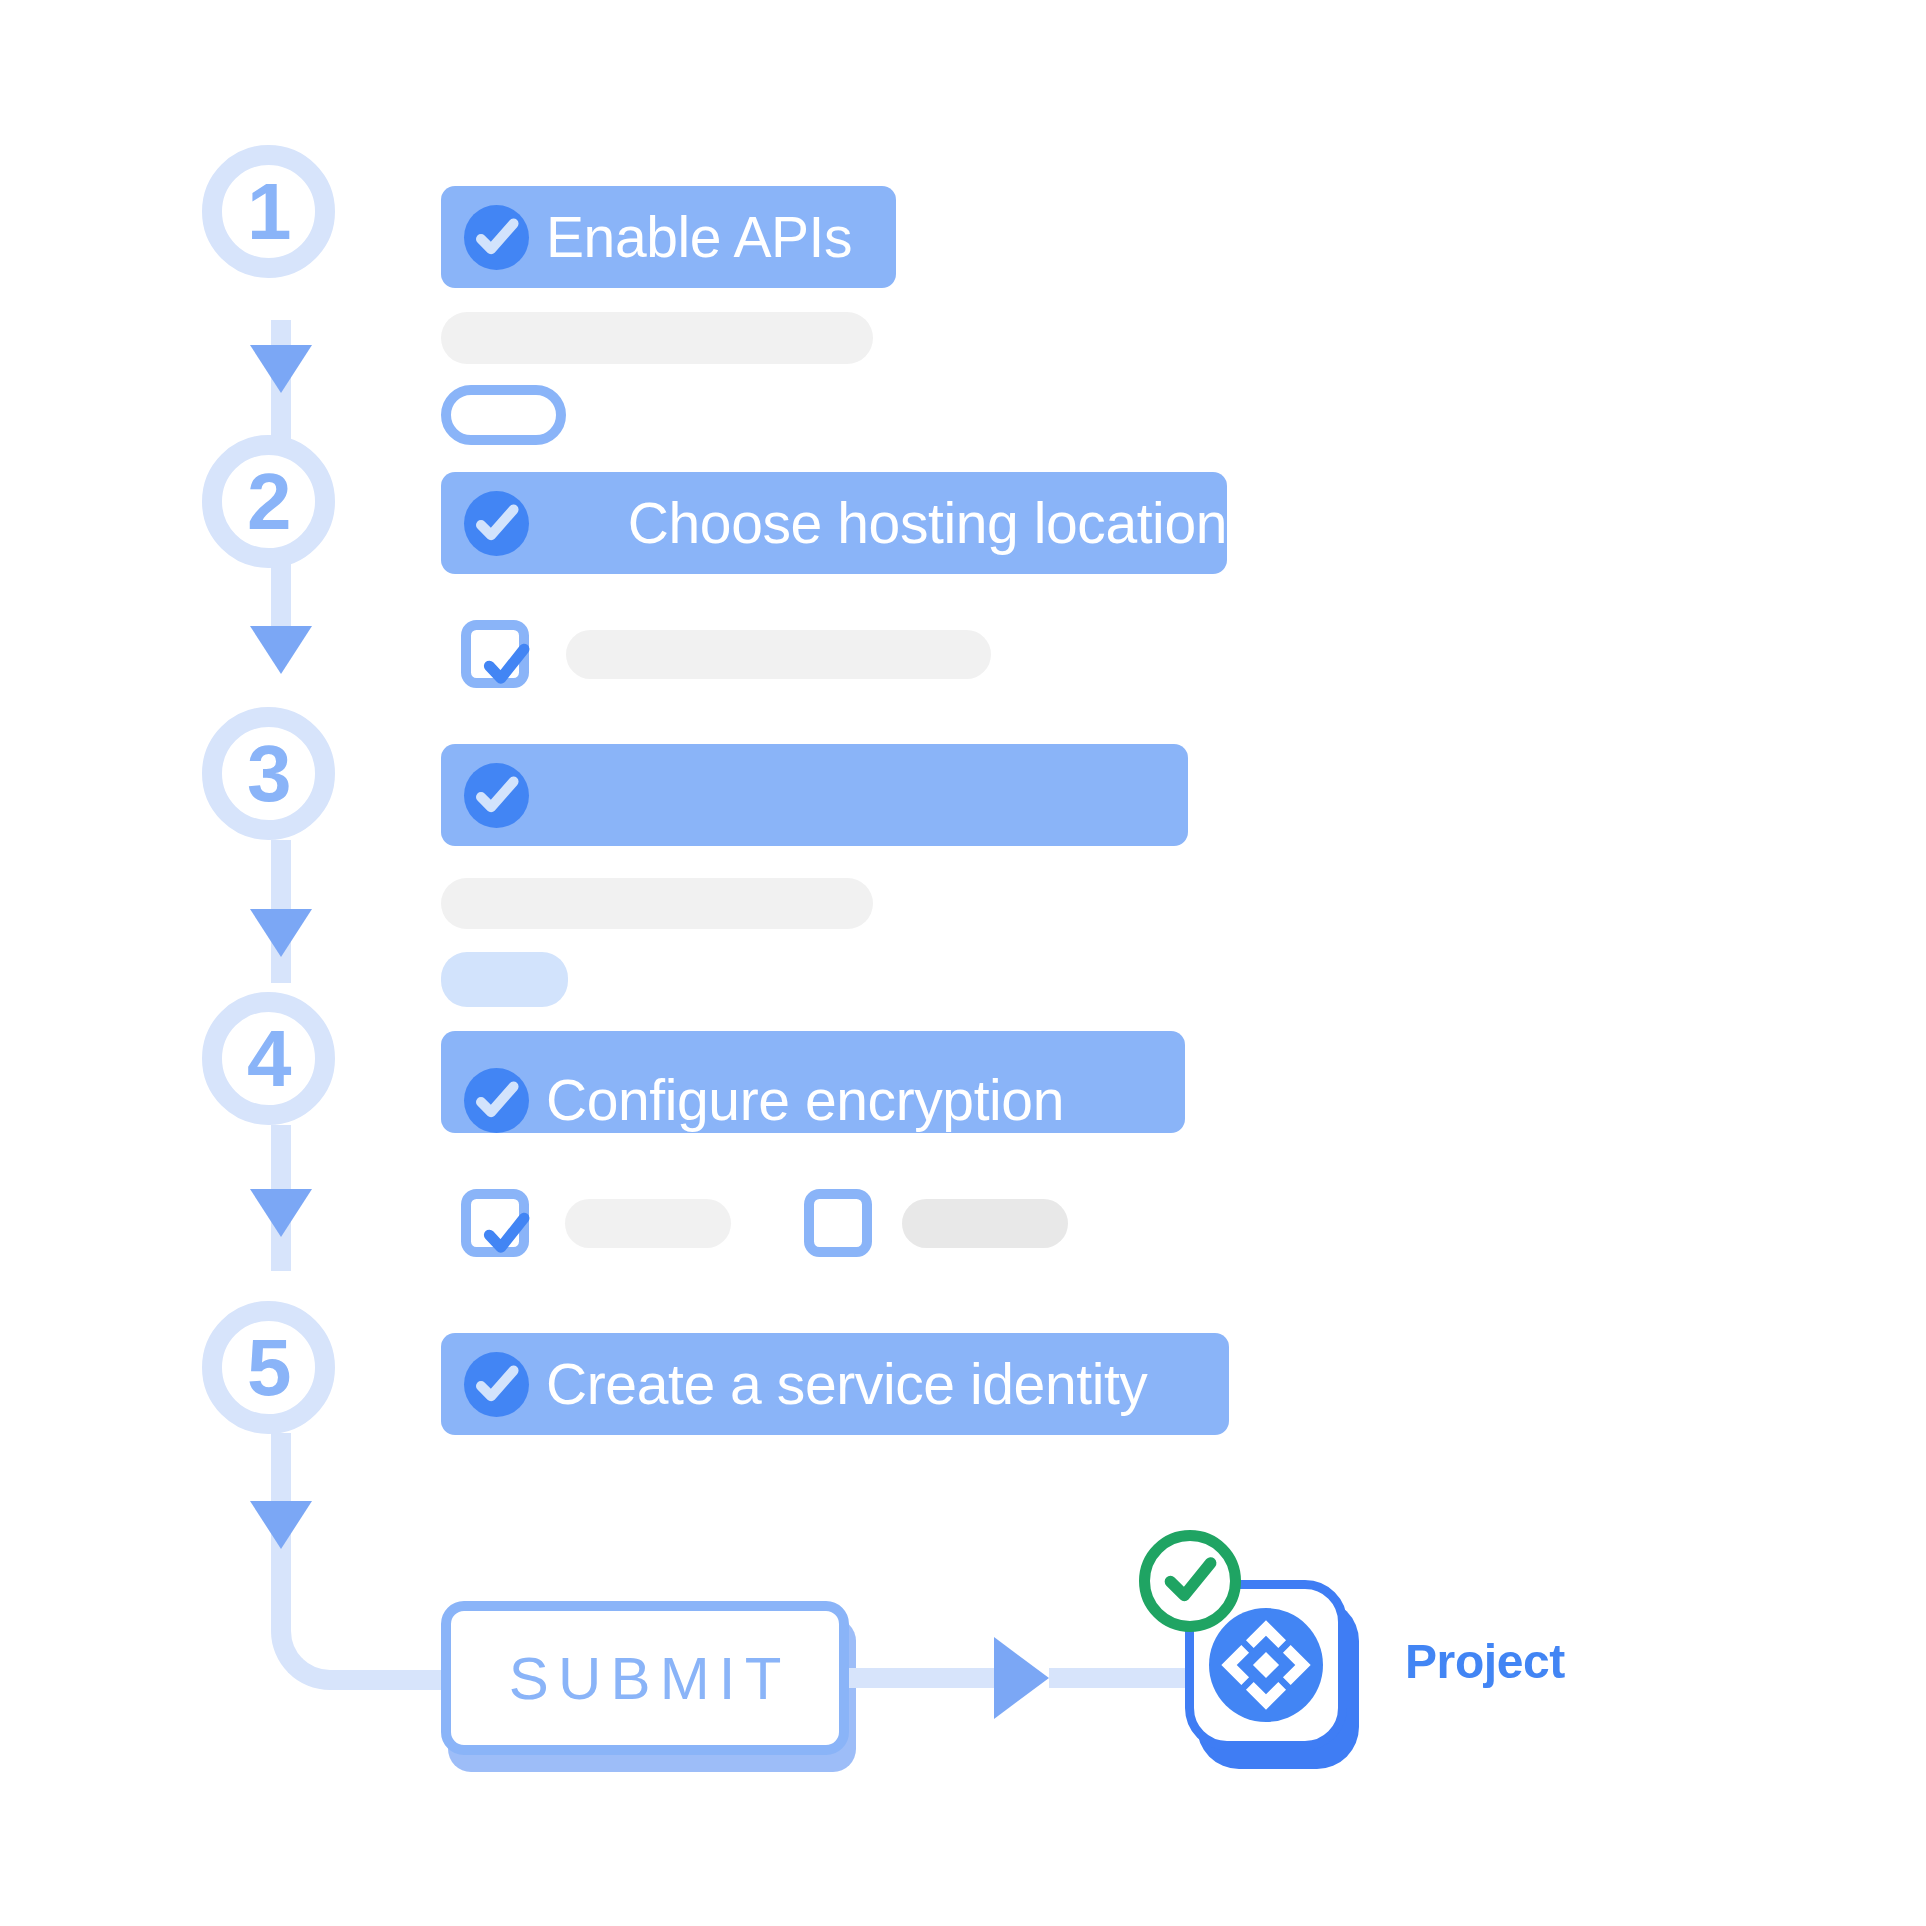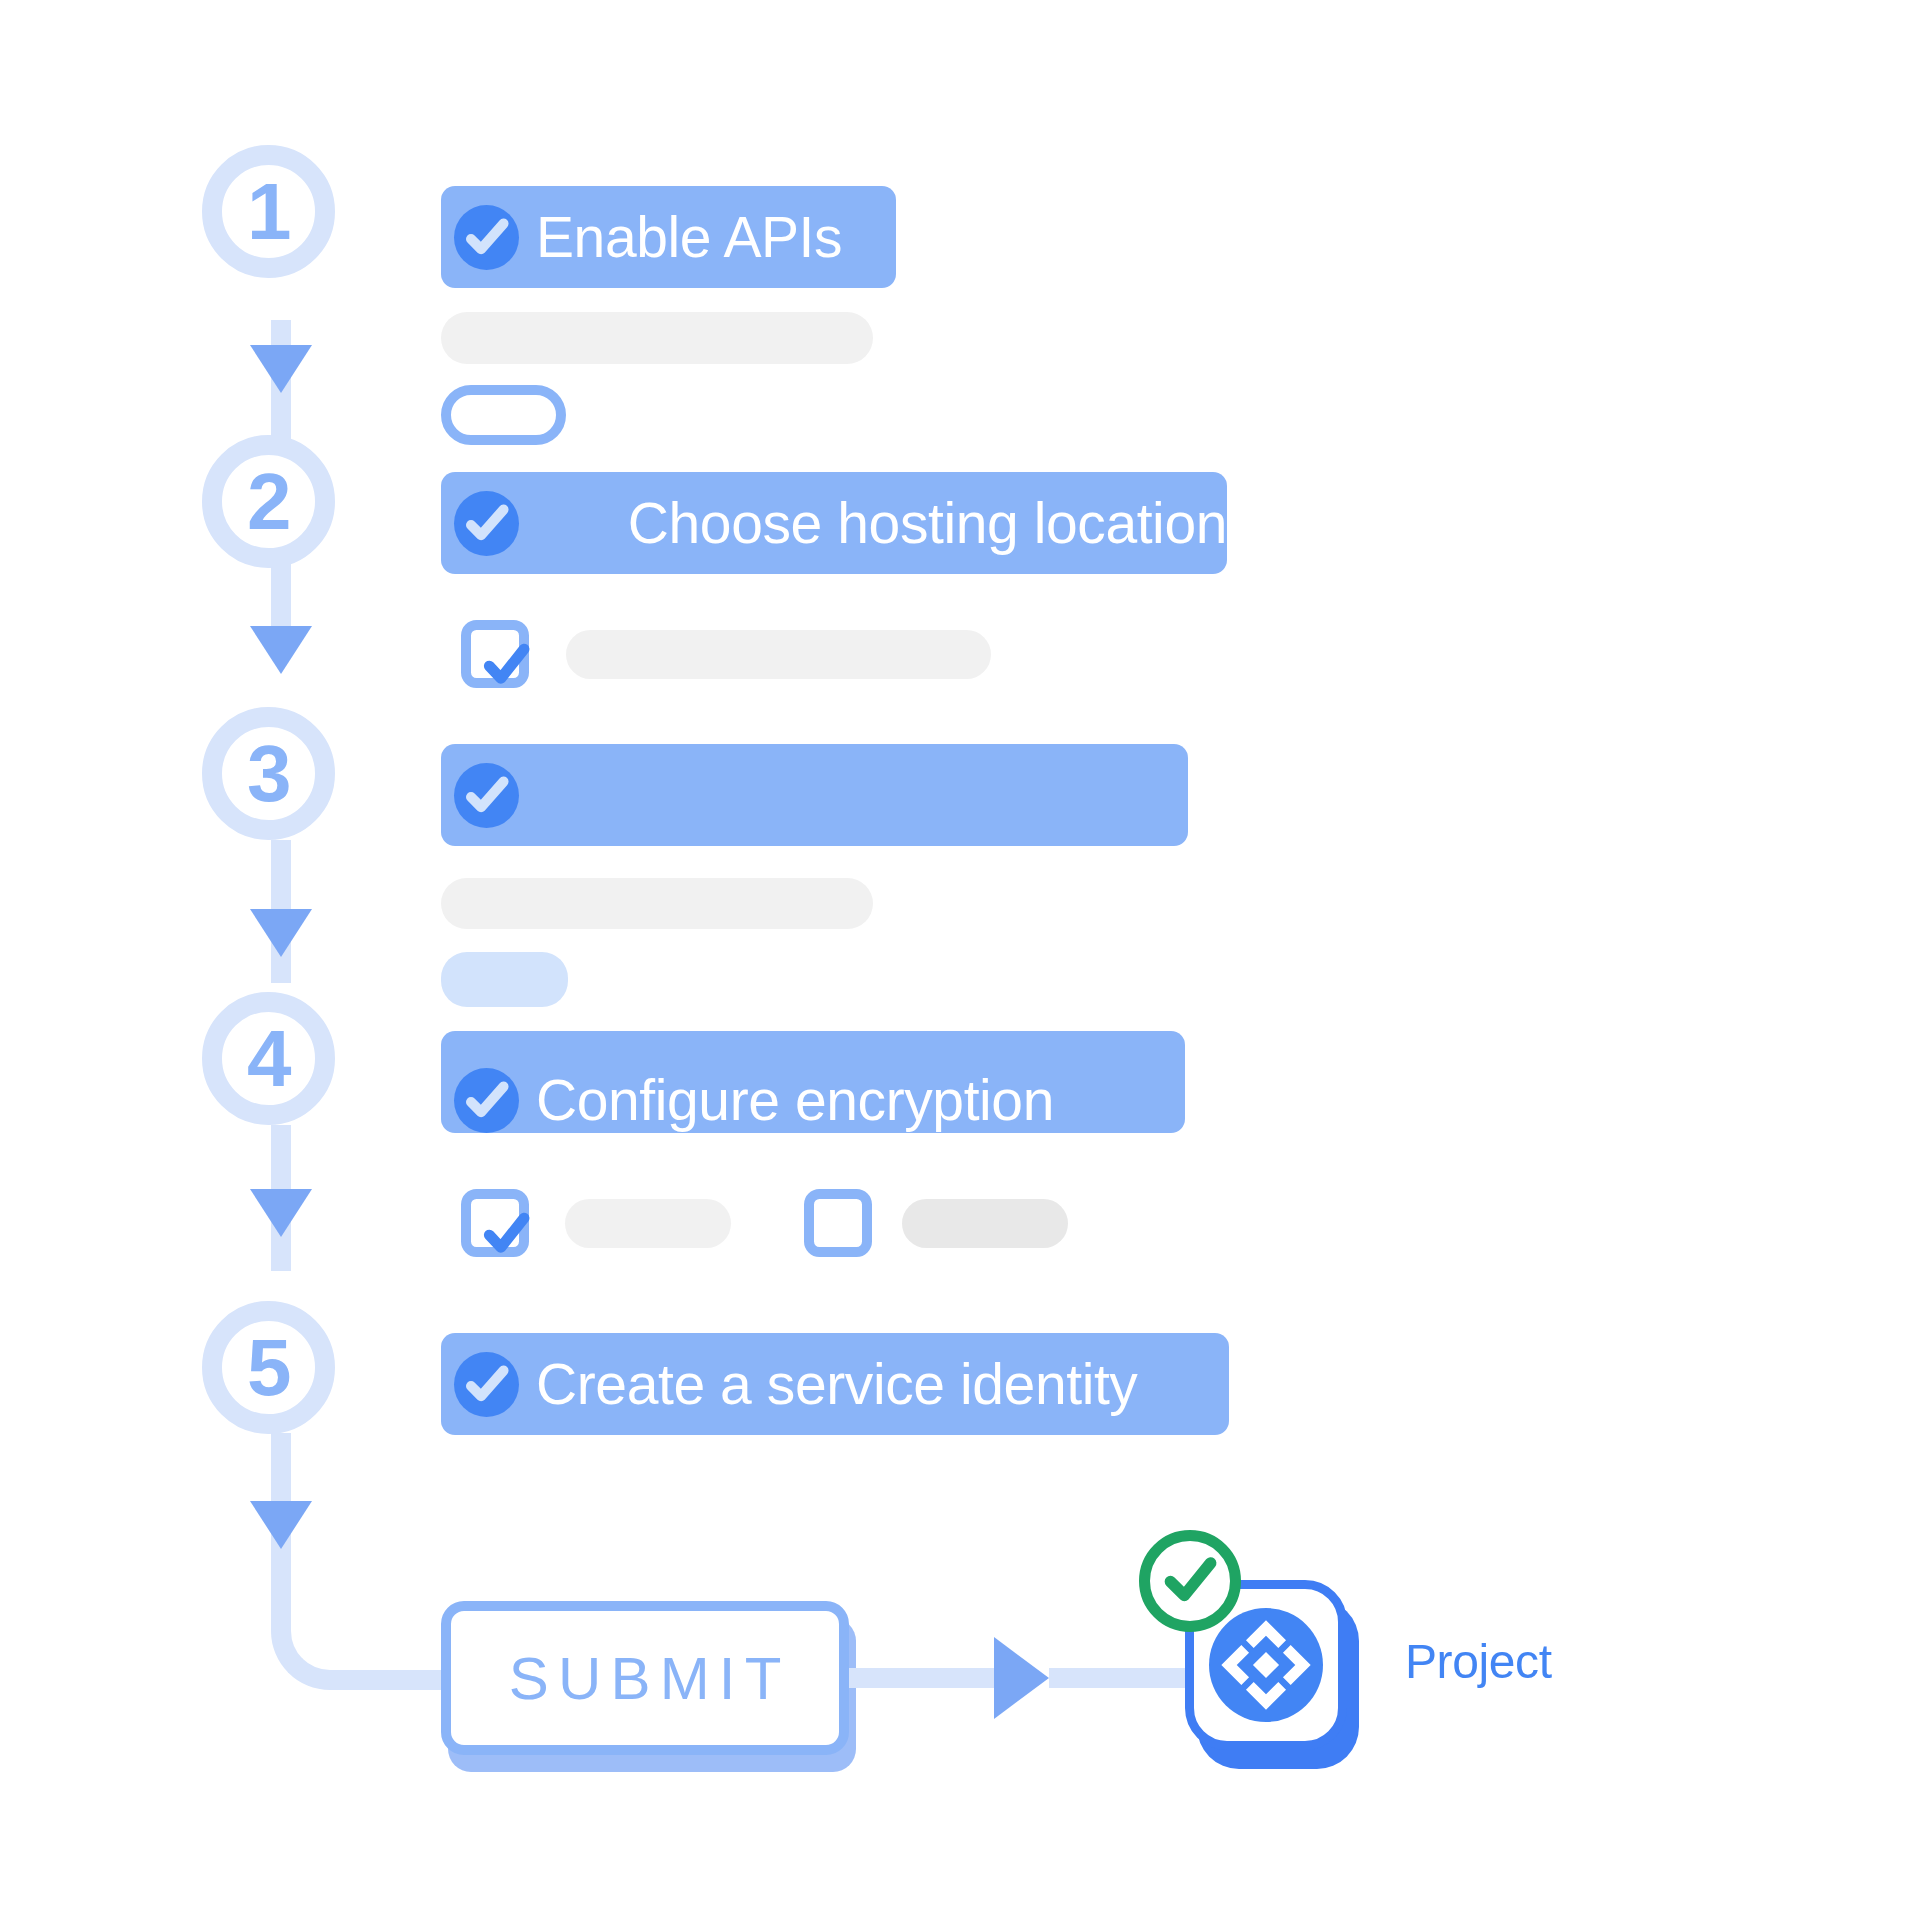--- a/index.html
+++ b/index.html
@@ -73,21 +73,21 @@
   }
 
   
   .task-bar {
     position: absolute;
     height: 102px;
     background: #8ab4f8;
     border-radius: 14px;
     display: flex;
     align-items: center;
-    padding-left: 13px;
+    padding-left: 23px;
     box-sizing: border-box;
   }
   .task-check {
     width: 65px;
     height: 65px;
     border-radius: 50%;
     background: #4285f4;
     flex: 0 0 auto;
     position: relative;
   }
@@ -223,21 +223,21 @@
     background: #ffffff;
     box-sizing: border-box;
     z-index: 6;
   }
   .green-check svg { position: absolute; left: -11.6px; top: -11.6px; }
   .proj-label {
     position: absolute;
     left: 1405px;
     top: 1634px;
     font-size: 48px;
-    font-weight: 400;
+    font-weight: 700;
     color: #4285f4;
     white-space: nowrap;
     letter-spacing: -0.4px;
   }
 </style>
 </head>
 <body>
 
 <div id="stage">
 

